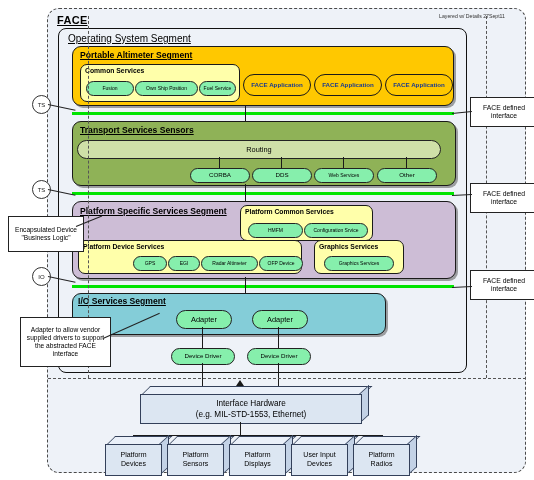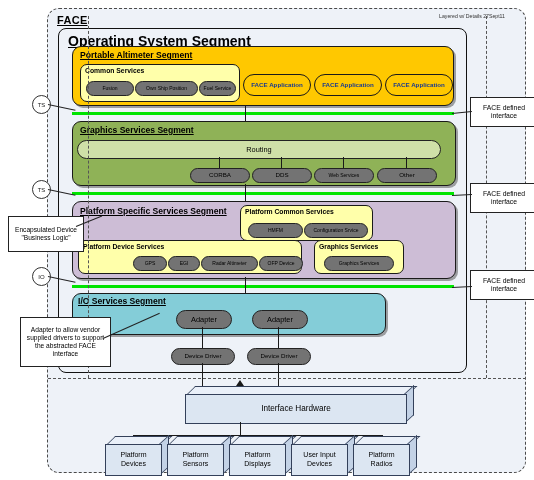--- a/index.html
+++ b/index.html
@@ -27,30 +27,30 @@
   .face-caption{
     left:385px;top:13px;width:120px;text-align:right;
     font-size:5.2px;color:#333;
   }
 
   
   .oss{
     left:58px;top:28px;width:409px;height:345px;
     border:1.2px solid #111;border-radius:8px;background:#eef2f8;
   }
-  .oss-title{left:68px;top:33px;font-size:14px;font-weight:bold;text-decoration:underline;}
+  .oss-title{left:68px;top:33px;font-size:10px;font-weight:normal;text-decoration:underline;}
 
   
   .band{border:1.4px solid #1a1a1a;border-radius:9px;box-shadow:2px 2px 0 rgba(90,90,90,.55);}
   .band-title{position:absolute;font-size:8.6px;font-weight:bold;text-decoration:underline;}
 
   
   .pill{
     position:absolute;border:1px solid #222;border-radius:999px;
-    background:#737373;display:flex;align-items:center;justify-content:center;
+    background:#86efac;display:flex;align-items:center;justify-content:center;
     text-align:center;line-height:1;
   }
   .pill.sm{font-size:5px;}
   .pill.md{font-size:6.2px;}
   .pill.lg{font-size:7.4px;}
 
   
   .subbox{
     position:absolute;border:1.1px solid #1a1a1a;border-radius:7px;
     background:#ffffaa;
@@ -94,21 +94,20 @@
     transform:skewY(-42deg);transform-origin:left top;
   }
   .hw3d .topf{
     position:absolute;left:0;top:0px;width:100%;height:9px;
     background:#eaf0f9;border:1.1px solid #33405a;border-bottom:none;
     transform:skewX(-46deg);transform-origin:bottom left;
   }
 
   .iface-hw{
     position:absolute;
-    margin-left:45px;
   }
   .iface-hw .face-front{
     position:absolute;left:0;top:8px;width:100%;height:calc(100% - 8px);
     background:#dce6f2;border:1.1px solid #33405a;
     display:flex;align-items:center;justify-content:center;text-align:center;
     font-size:8.2px;line-height:1.35;
   }
   .iface-hw .side{
     position:absolute;right:-9px;top:8px;width:9px;height:calc(100% - 8px);
     background:#c3d2e6;border:1.1px solid #33405a;border-left:none;
@@ -147,21 +146,21 @@
   <div class="pill sm" style="left:199px;top:81px;width:35px;height:13px;">Fuel Service</div>
 
   <div class="pill md" style="left:243px;top:74px;width:66px;height:20px;background:#ffc800;border:1.2px solid #1a1a1a;font-weight:bold;color:#1a3b8f;">FACE Application</div>
   <div class="pill md" style="left:314px;top:74px;width:66px;height:20px;background:#ffc800;border:1.2px solid #1a1a1a;font-weight:bold;color:#1a3b8f;">FACE Application</div>
   <div class="pill md" style="left:385px;top:74px;width:66px;height:20px;background:#ffc800;border:1.2px solid #1a1a1a;font-weight:bold;color:#1a3b8f;">FACE Application</div>
 
   <div class="ifbar" style="left:72px;top:112px;width:382px;"></div>
   <div class="vline" style="left:245px;top:106px;height:16px;"></div>
 
   <div class="band" style="position:absolute;left:72px;top:121px;width:382px;height:63px;background:#8fb257;"></div>
-  <div class="band-title" style="left:80px;top:125px;">Graphics Services Segment</div>
+  <div class="band-title" style="left:80px;top:125px;">Transport Services Sensors</div>
 
   <div class="pill lg" style="left:77px;top:140px;width:362px;height:17px;background:#cfe0a8;border:1.1px solid #222;">Routing</div>
 
   <div class="vline" style="left:219px;top:157px;height:12px;"></div>
   <div class="vline" style="left:281px;top:157px;height:12px;"></div>
   <div class="vline" style="left:343px;top:157px;height:12px;"></div>
   <div class="vline" style="left:406px;top:157px;height:12px;"></div>
 
   <div class="pill md" style="left:190px;top:168px;width:58px;height:13px;">CORBA</div>
   <div class="pill md" style="left:252px;top:168px;width:58px;height:13px;">DDS</div>
@@ -234,20 +233,21 @@
 
   <div class="note" style="left:20px;top:317px;width:85px;height:44px;">Adapter to allow vendor supplied drivers to support the abstracted FACE interface</div>
   <div class="leader" style="left:103px;top:338px;width:62px;transform:rotate(-24deg);"></div>
 
   <div class="iface-hw" style="left:140px;top:386px;width:220px;height:36px;">
     <div class="topf"></div>
     <div class="side"></div>
     <div class="face-front">
       <div>
         <div>Interface Hardware</div>
+        <div>(e.g. MIL-STD-1553, Ethernet)</div>
       </div>
     </div>
   </div>
 
   <div class="arrowdn" style="left:236px;top:380px;transform:rotate(180deg);"></div>
 
   <div class="vline" style="left:240px;top:422px;height:14px;"></div>
   <div class="hline" style="left:133px;top:435px;width:250px;"></div>
   <div class="vline" style="left:133px;top:435px;height:9px;"></div>
   <div class="vline" style="left:195px;top:435px;height:9px;"></div>

